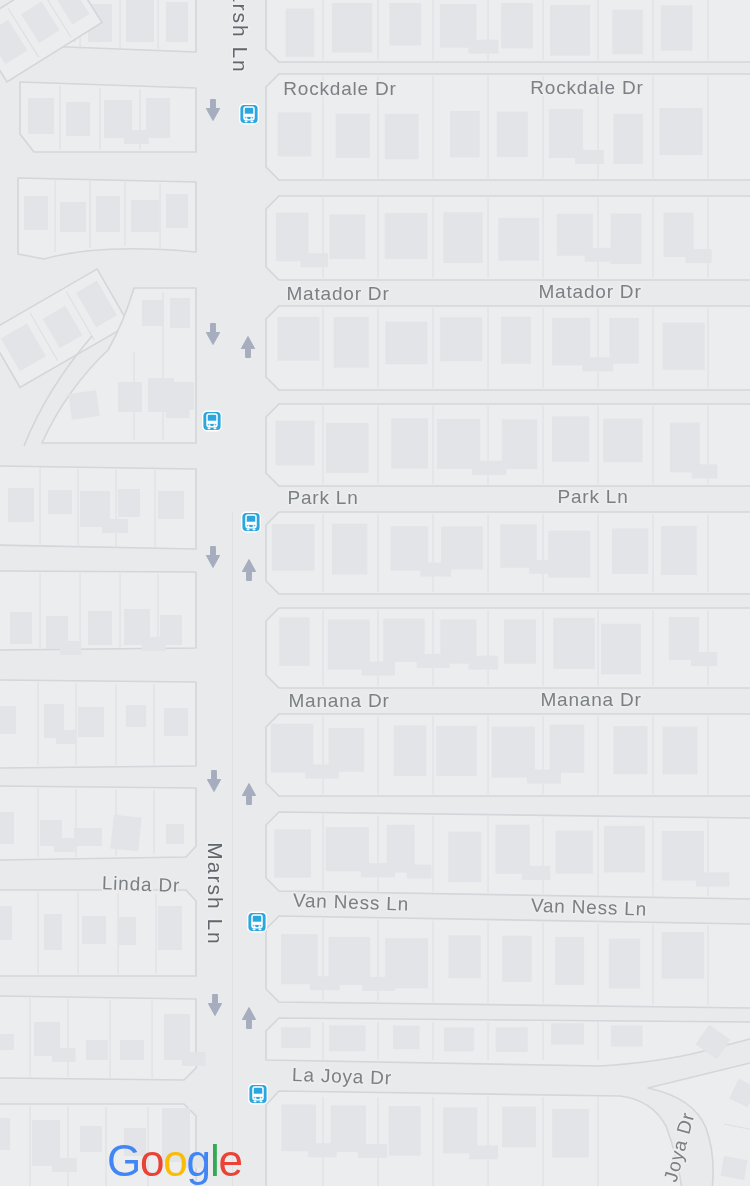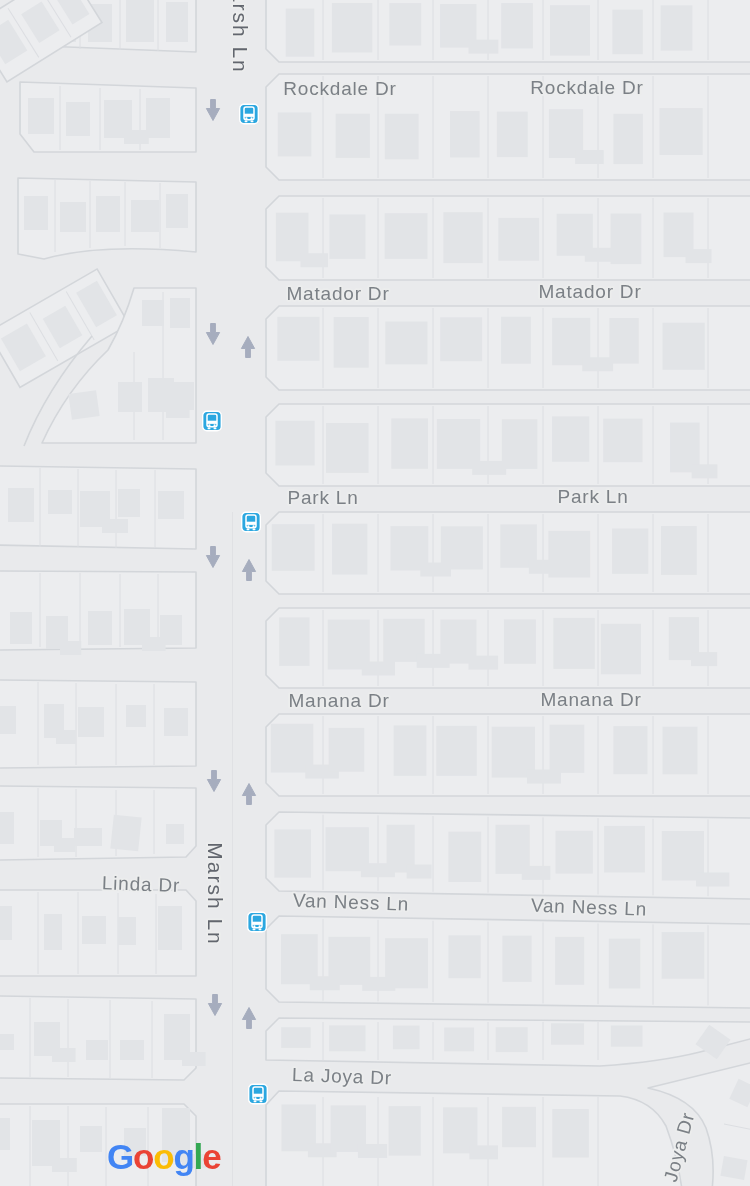--- a/index.html
+++ b/index.html
@@ -1,20 +1,20 @@
 <!DOCTYPE html>
 <html><head>
 <meta charset="utf-8">
 <style>
   html,body{margin:0;padding:0;background:#e9eaec;}
   .stage{position:relative;width:750px;height:1186px;overflow:hidden;
          font-family:"Liberation Sans",sans-serif;background:#e9eaec;}
   #map-svg{position:absolute;left:0;top:0;display:block;}
-  .google-logo{position:absolute;left:107px;top:1139px;font-weight:bold;
-               font-size:35px;letter-spacing:-1.2px;line-height:1;user-select:none;cursor:pointer;}
+  .google-logo{position:absolute;left:107px;top:1139px;font-weight:normal;
+               font-size:44px;letter-spacing:-1.2px;line-height:1;user-select:none;cursor:pointer;}
   .google-logo span{display:inline-block;}
 </style>
 </head>
 <body>
 
 <div class="stage">
   <svg id="map-svg" width="750" height="1186" viewBox="0 0 750 1186">
       <g>
         <path d="M 266 -24 L 754 -24 L 754 62 L 279 62 L 266 49 Z" fill="#ecedef" stroke="#d3d6da" stroke-width="1.6" stroke-linejoin="round"></path>
         <line x1="323" y1="-22" x2="323" y2="60" stroke="#dcdee2" stroke-width="1"></line>

